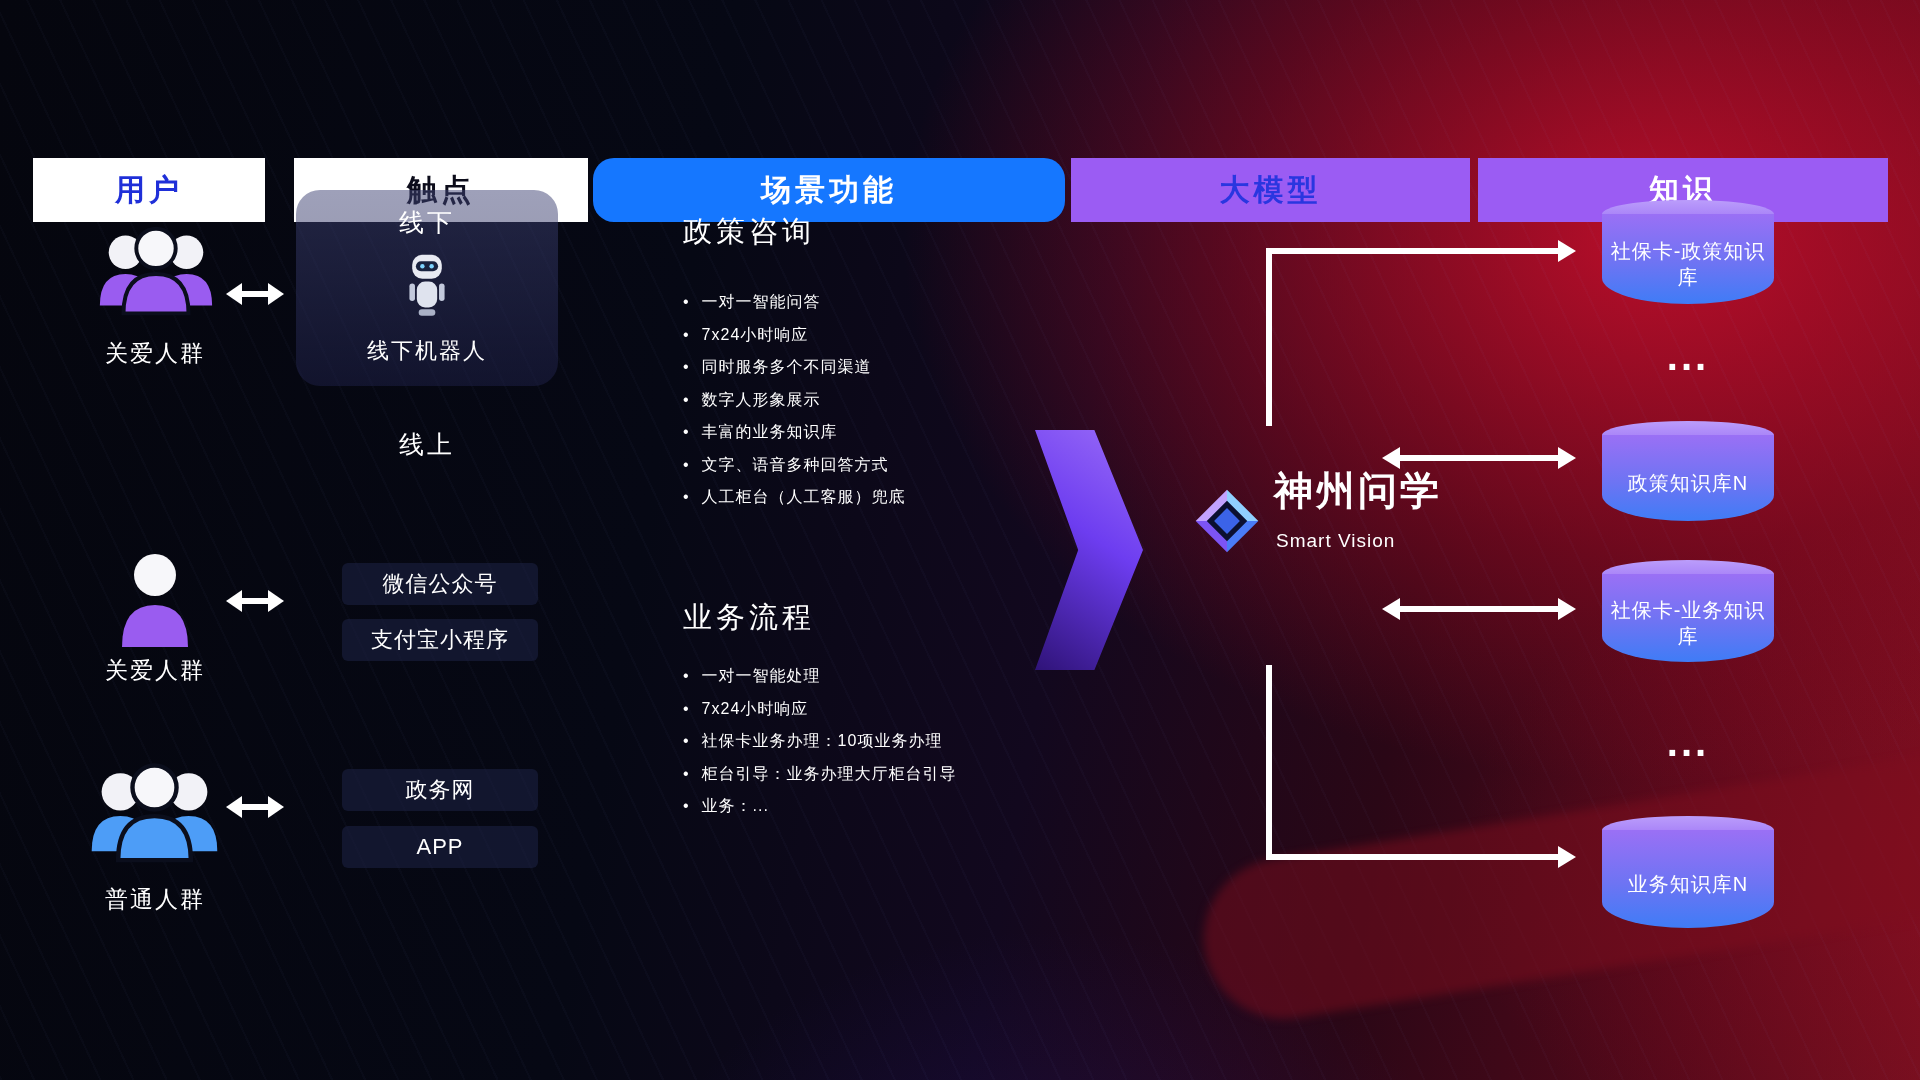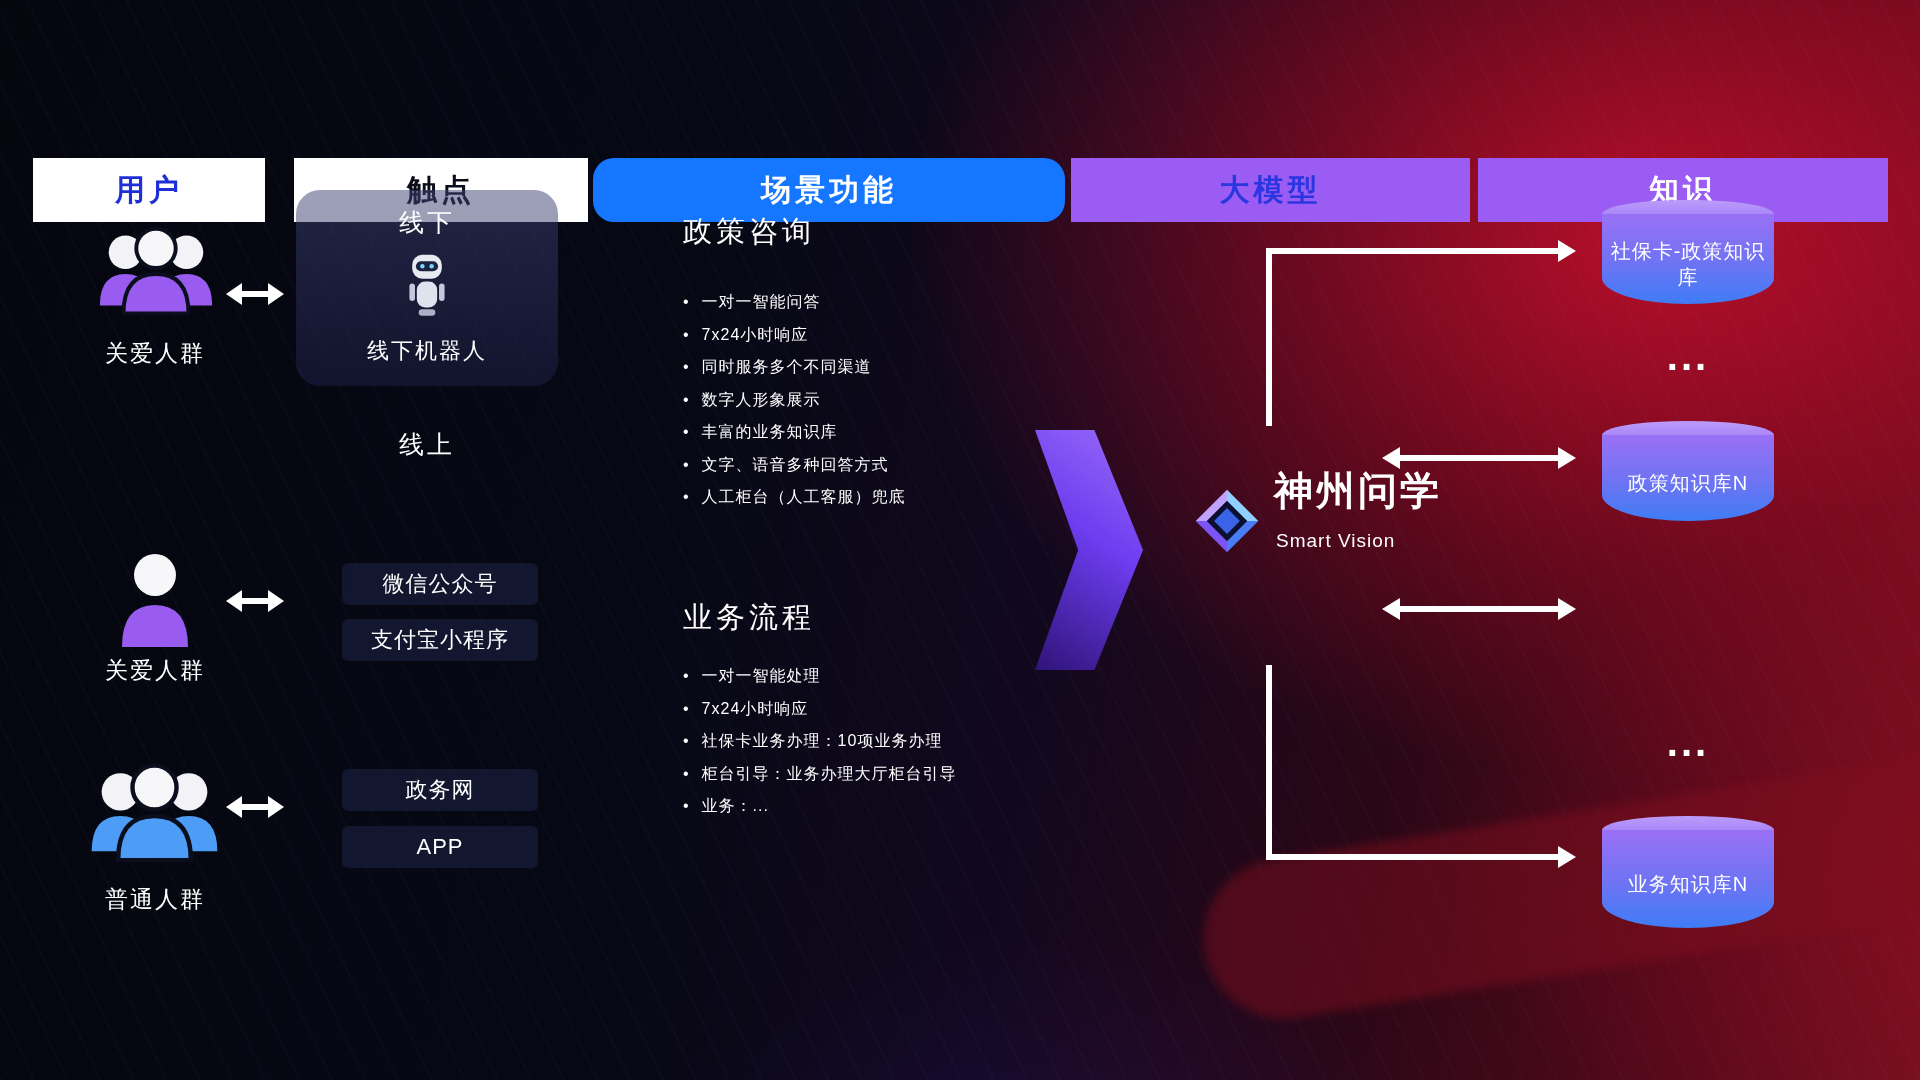--- a/index.html
+++ b/index.html
@@ -233,20 +233,25 @@
     <div class="label">社保卡-政策知识库</div>
   </div>
   <div class="dots" style="top:346px;">...</div>
 
   <div class="cyl" style="top:421px; height:100px;">
     <div class="cap"></div>
       <div class="body"></div>
     <div class="label">政策知识库N</div>
   </div>
 
+  <div class="cyl" style="top:560px; height:102px;">
+    <div class="cap"></div>
+      <div class="body"></div>
+    <div class="label">社保卡-业务知识库</div>
+  </div>
   <div class="dots" style="top:732px;">...</div>
 
   <div class="cyl" style="top:816px; height:112px;">
     <div class="cap"></div>
       <div class="body"></div>
     <div class="label">业务知识库N</div>
   </div>
 </div>
 
 </body></html>

